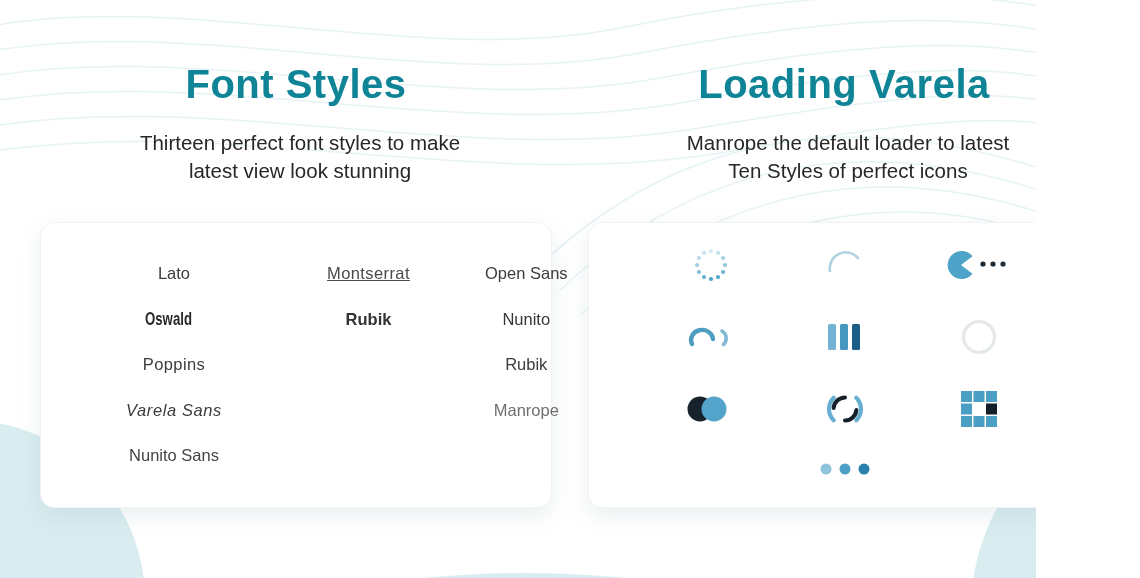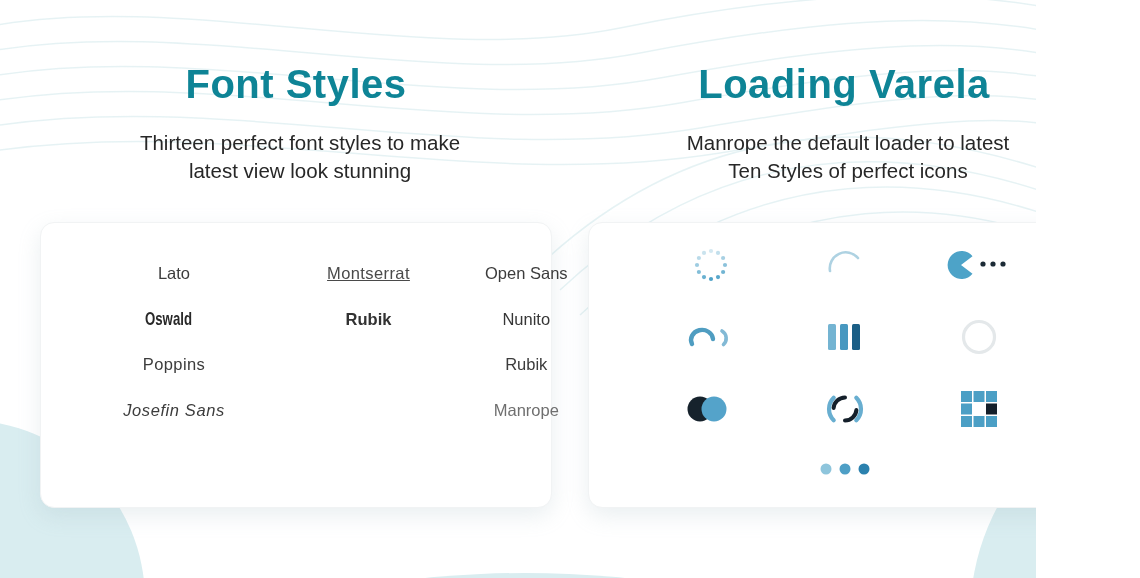--- a/index.html
+++ b/index.html
@@ -89,21 +89,22 @@
       <span>Thirteen perfect font styles to make</span><br>
       <span>latest view look stunning</span>
     </p>
 
     <div class="card">
       <div class="font-grid">
         <div class="font-col">
           <span class="f-lato">Lato</span>
           <span class="f-oswald">Oswald</span>
           <span class="f-poppins">Poppins</span>
-          <span class="f-josefin">Josefin Sans</span>
+          <span class="f-josefin">Varela Sans</span>
+          <span class="f-nunito">Nunito Sans</span>
         </div>
         <div class="font-col">
           <span class="f-montserrat">Montserrat</span>
           <span class="f-rubik">Rubik</span>
         </div>
         <div class="font-col">
           <span class="f-opensans">Open Sans</span>
           <span class="f-roboto">Nunito</span>
           <span class="f-inter">Rubik</span>
           <span class="f-manrope">Manrope</span>

